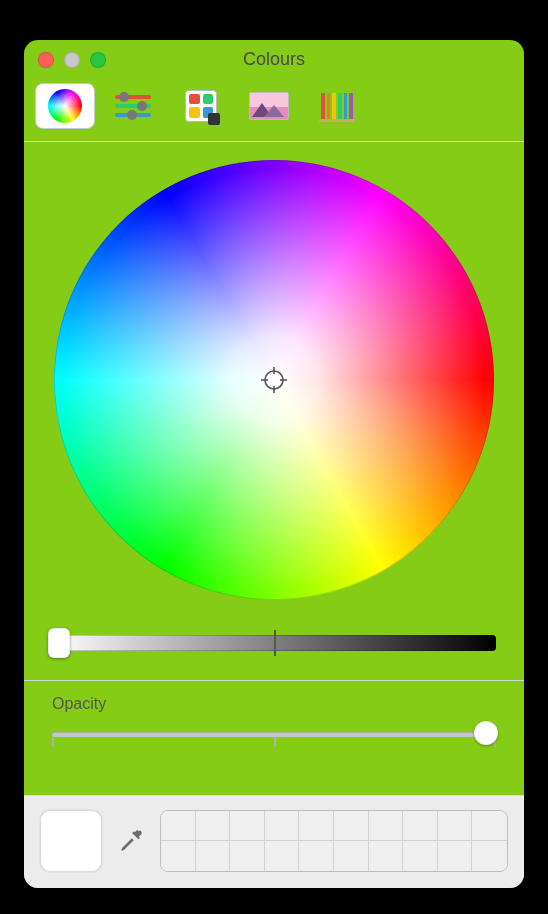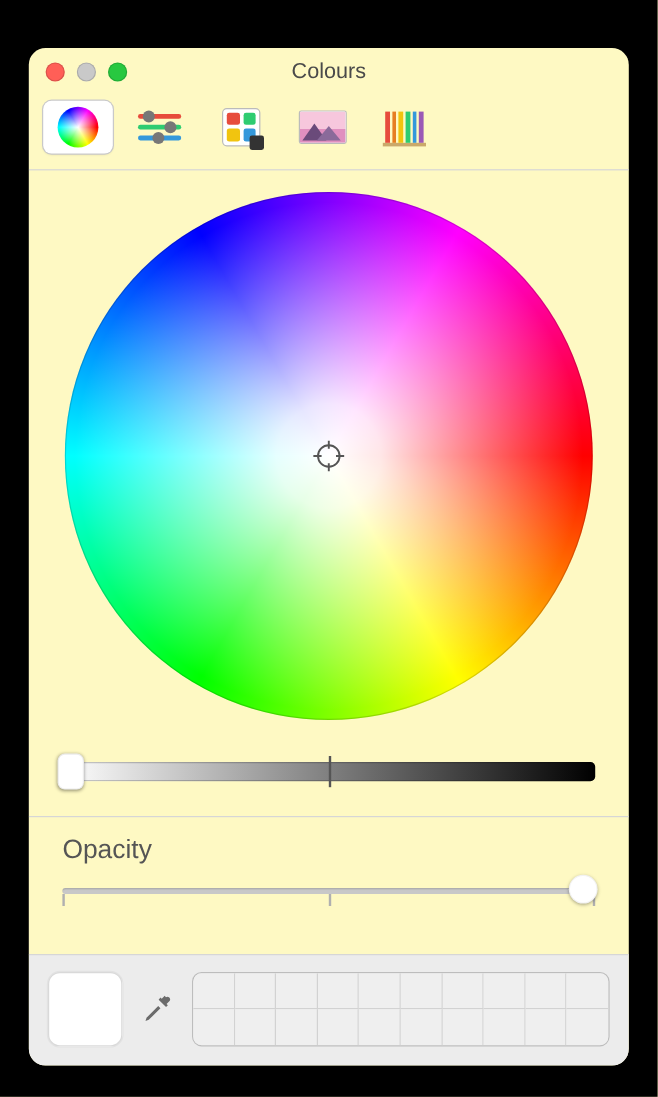--- a/index.html
+++ b/index.html
@@ -11,21 +11,21 @@
     font-size: 17px;
     color: #333;
     overflow: hidden;
   }
   .window {
     position: absolute;
     left: 24px;
     top: 40px;
     width: 500px;
     height: 848px;
-    background: #fef9c3;
+    background: #84cc16;
     border-radius: 14px;
     box-shadow: 0 18px 40px rgba(0,0,0,.5), 0 0 0 1px rgba(0,0,0,.2);
     overflow: hidden;
   }
   .titlebar {
     height: 38px;
     display: flex;
     align-items: center;
     position: relative;
   }
@@ -115,21 +115,21 @@
     position:absolute; left:-4px; top:0;
     width: 22px; height: 30px;
     background:#fff;
     border-radius: 6px;
     box-shadow: 0 1px 3px rgba(0,0,0,.4), inset 0 0 0 1px rgba(0,0,0,.08);
   }
   .sep {
     margin: 24px -28px 14px -28px;
     height:1px; background:#d6d6d6;
   }
-  .opacity-label { font-size: 22px; color:#555; margin-bottom:6px; }
+  .opacity-label { font-size: 16px; color:#555; margin-bottom:6px; }
   .opacity-row {
     display:flex; align-items:center; gap:16px;
   }
   .op-slider {
     flex:1; position:relative; height:28px;
   }
   .op-track {
     position:absolute; left:0; right:0; top:13px;
     height:5px; background:#c8c8c8;
     border-radius:3px;

